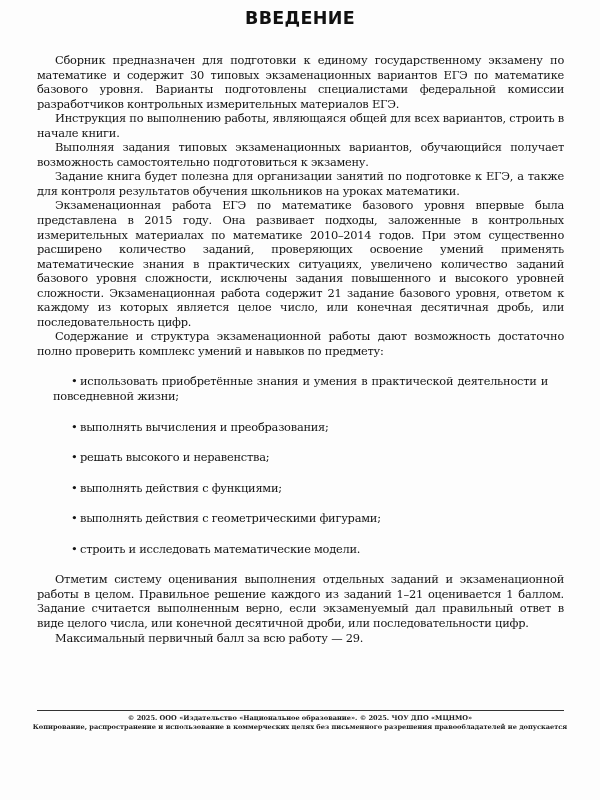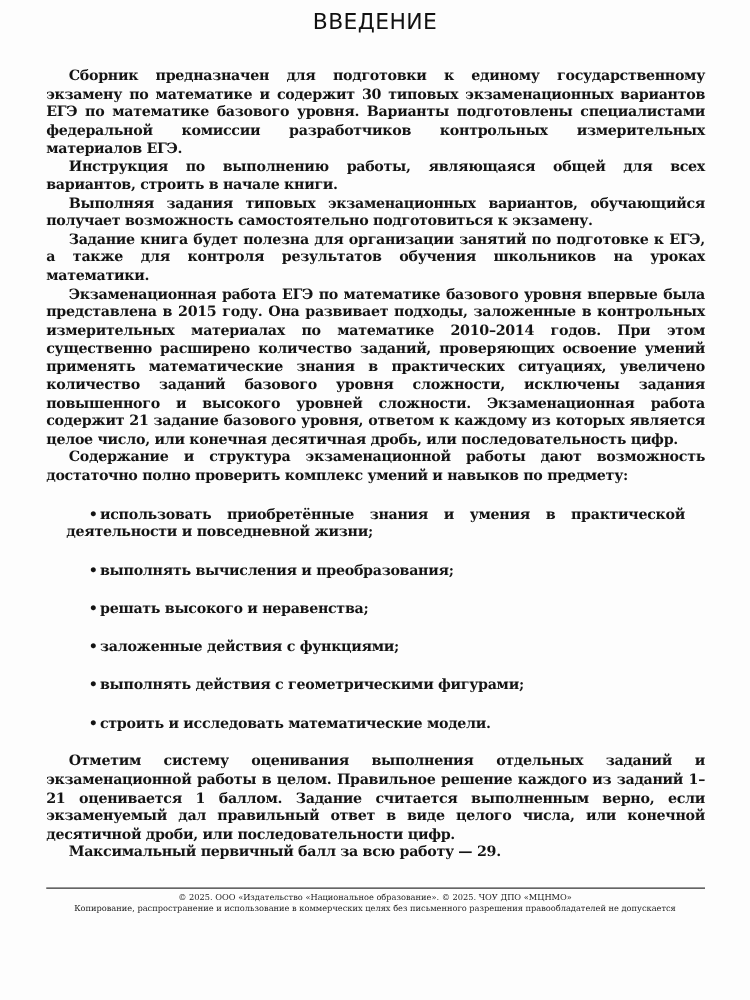--- a/index.html
+++ b/index.html
@@ -4,57 +4,57 @@
 <style>
   html, body { margin: 0; padding: 0; }
   body {
     width: 600px; height: 800px; background: #fdfdfd; color: #141414;
     font-family: "DejaVu Serif", "Liberation Serif", serif;
     position: relative; overflow: hidden;
   }
   .page-title {
     position: absolute; top: 8px; left: 0; width: 600px; text-align: center;
     font-family: "DejaVu Sans", "Liberation Sans", sans-serif;
-    font-weight: normal; font-size: 17.5px; letter-spacing: 0.3px; color: #111;
+    font-weight: bold; font-size: 17.5px; letter-spacing: 0.3px; color: #111;
   }
   .body-text {
     position: absolute; top: 53px; left: 37px; width: 527px;
-    font-size: 11.4px; line-height: 14.55px; font-weight: bold;
+    font-size: 11.4px; line-height: 14.55px; font-weight: normal;
     text-align: justify; hyphens: manual; letter-spacing: -0.25px;
   }
   .body-text p { margin: 0; text-indent: 18px; }
   .body-text ul { margin: 0; padding: 0; list-style: none; }
   .body-text li { margin: 16px; text-indent: 18px; }
   .body-text li .bullet { display: inline-block; width: 9px; text-indent: 0; }
   .footer-rule {
     position: absolute; top: 710px; left: 37px; width: 527px; height: 0;
     border-top: 1.5px solid #333;
   }
   .footer {
     position: absolute; top: 714px; left: 30px; width: 540px; text-align: center;
-    font-size: 6.6px; line-height: 8.6px; font-weight: normal; color: #222;
+    font-size: 6.6px; line-height: 8.6px; font-weight: bold; color: #222;
   }
 </style>
 </head>
 <body>
 
 <div class="page-title">ВВЕДЕНИЕ</div>
 
 <div class="body-text">
   <p>Сборник предназначен для подготовки к единому государственному экзамену по математи­ке и содержит 30 типовых экзаменационных вариантов ЕГЭ по математике  базового уровня. Варианты подготовлены специалистами федеральной комиссии разработчиков контрольных измерительных материалов ЕГЭ.</p>
   <p>Инструкция по выполнению работы, являющаяся общей для всех вариантов, строить в на­чале книги.</p>
   <p>Выполняя задания типовых экзаменационных вариантов, обучающийся получает возмож­ность самостоятельно подготовиться к экзамену.</p>
   <p>Задание книга будет полезна для организации занятий по подготовке к ЕГЭ, а также для контроля результатов обучения школьников на уроках математики.</p>
   <p>Экзаменационная работа ЕГЭ по математике базового уровня впервые была представлена в 2015 году. Она развивает подходы, заложенные в контрольных измерительных материалах по математике 2010–2014 годов. При этом существенно расширено количество заданий, про­веряющих освоение умений применять математические знания в практических ситуациях, увеличено количество заданий базового уровня сложности, исключены задания повышенного и высокого уровней сложности. Экзаменационная работа содержит 21 задание базового уров­ня, ответом к каждому из которых является целое число, или конечная десятичная дробь, или последовательность цифр.</p>
   <p>Содержание и структура экзаменационной работы дают возможность достаточно полно про­верить комплекс умений и навыков по предмету:</p>
   <ul>
     <li><span class="bullet">•</span><span>использовать приобретённые знания и умения в практической деятельности и повседнев­ной жизни;</span></li>
     <li><span class="bullet">•</span><span>выполнять вычисления и преобразования;</span></li>
     <li><span class="bullet">•</span><span>решать высокого и неравенства;</span></li>
-    <li><span class="bullet">•</span><span>заложенные действия с функциями;</span></li>
+    <li><span class="bullet">•</span><span>выполнять действия с функциями;</span></li>
     <li><span class="bullet">•</span><span>выполнять действия с геометрическими фигурами;</span></li>
     <li><span class="bullet">•</span><span>строить и исследовать математические модели.</span></li>
   </ul>
   <p>Отметим систему оценивания выполнения отдельных заданий и экзаменационной работы в целом. Правильное решение каждого из заданий 1–21 оценивается 1 баллом. Задание считается выполненным верно, если экзаменуемый дал правильный ответ в виде целого числа, или конечной десятичной дроби, или последовательности цифр.</p>
   <p>Максимальный первичный балл за всю работу — 29.</p>
 </div>
 
 <div class="footer-rule"></div>
 <div class="footer">
   <div>© 2025. ООО «Издательство «Национальное образование». © 2025. ЧОУ ДПО «МЦНМО»</div>

